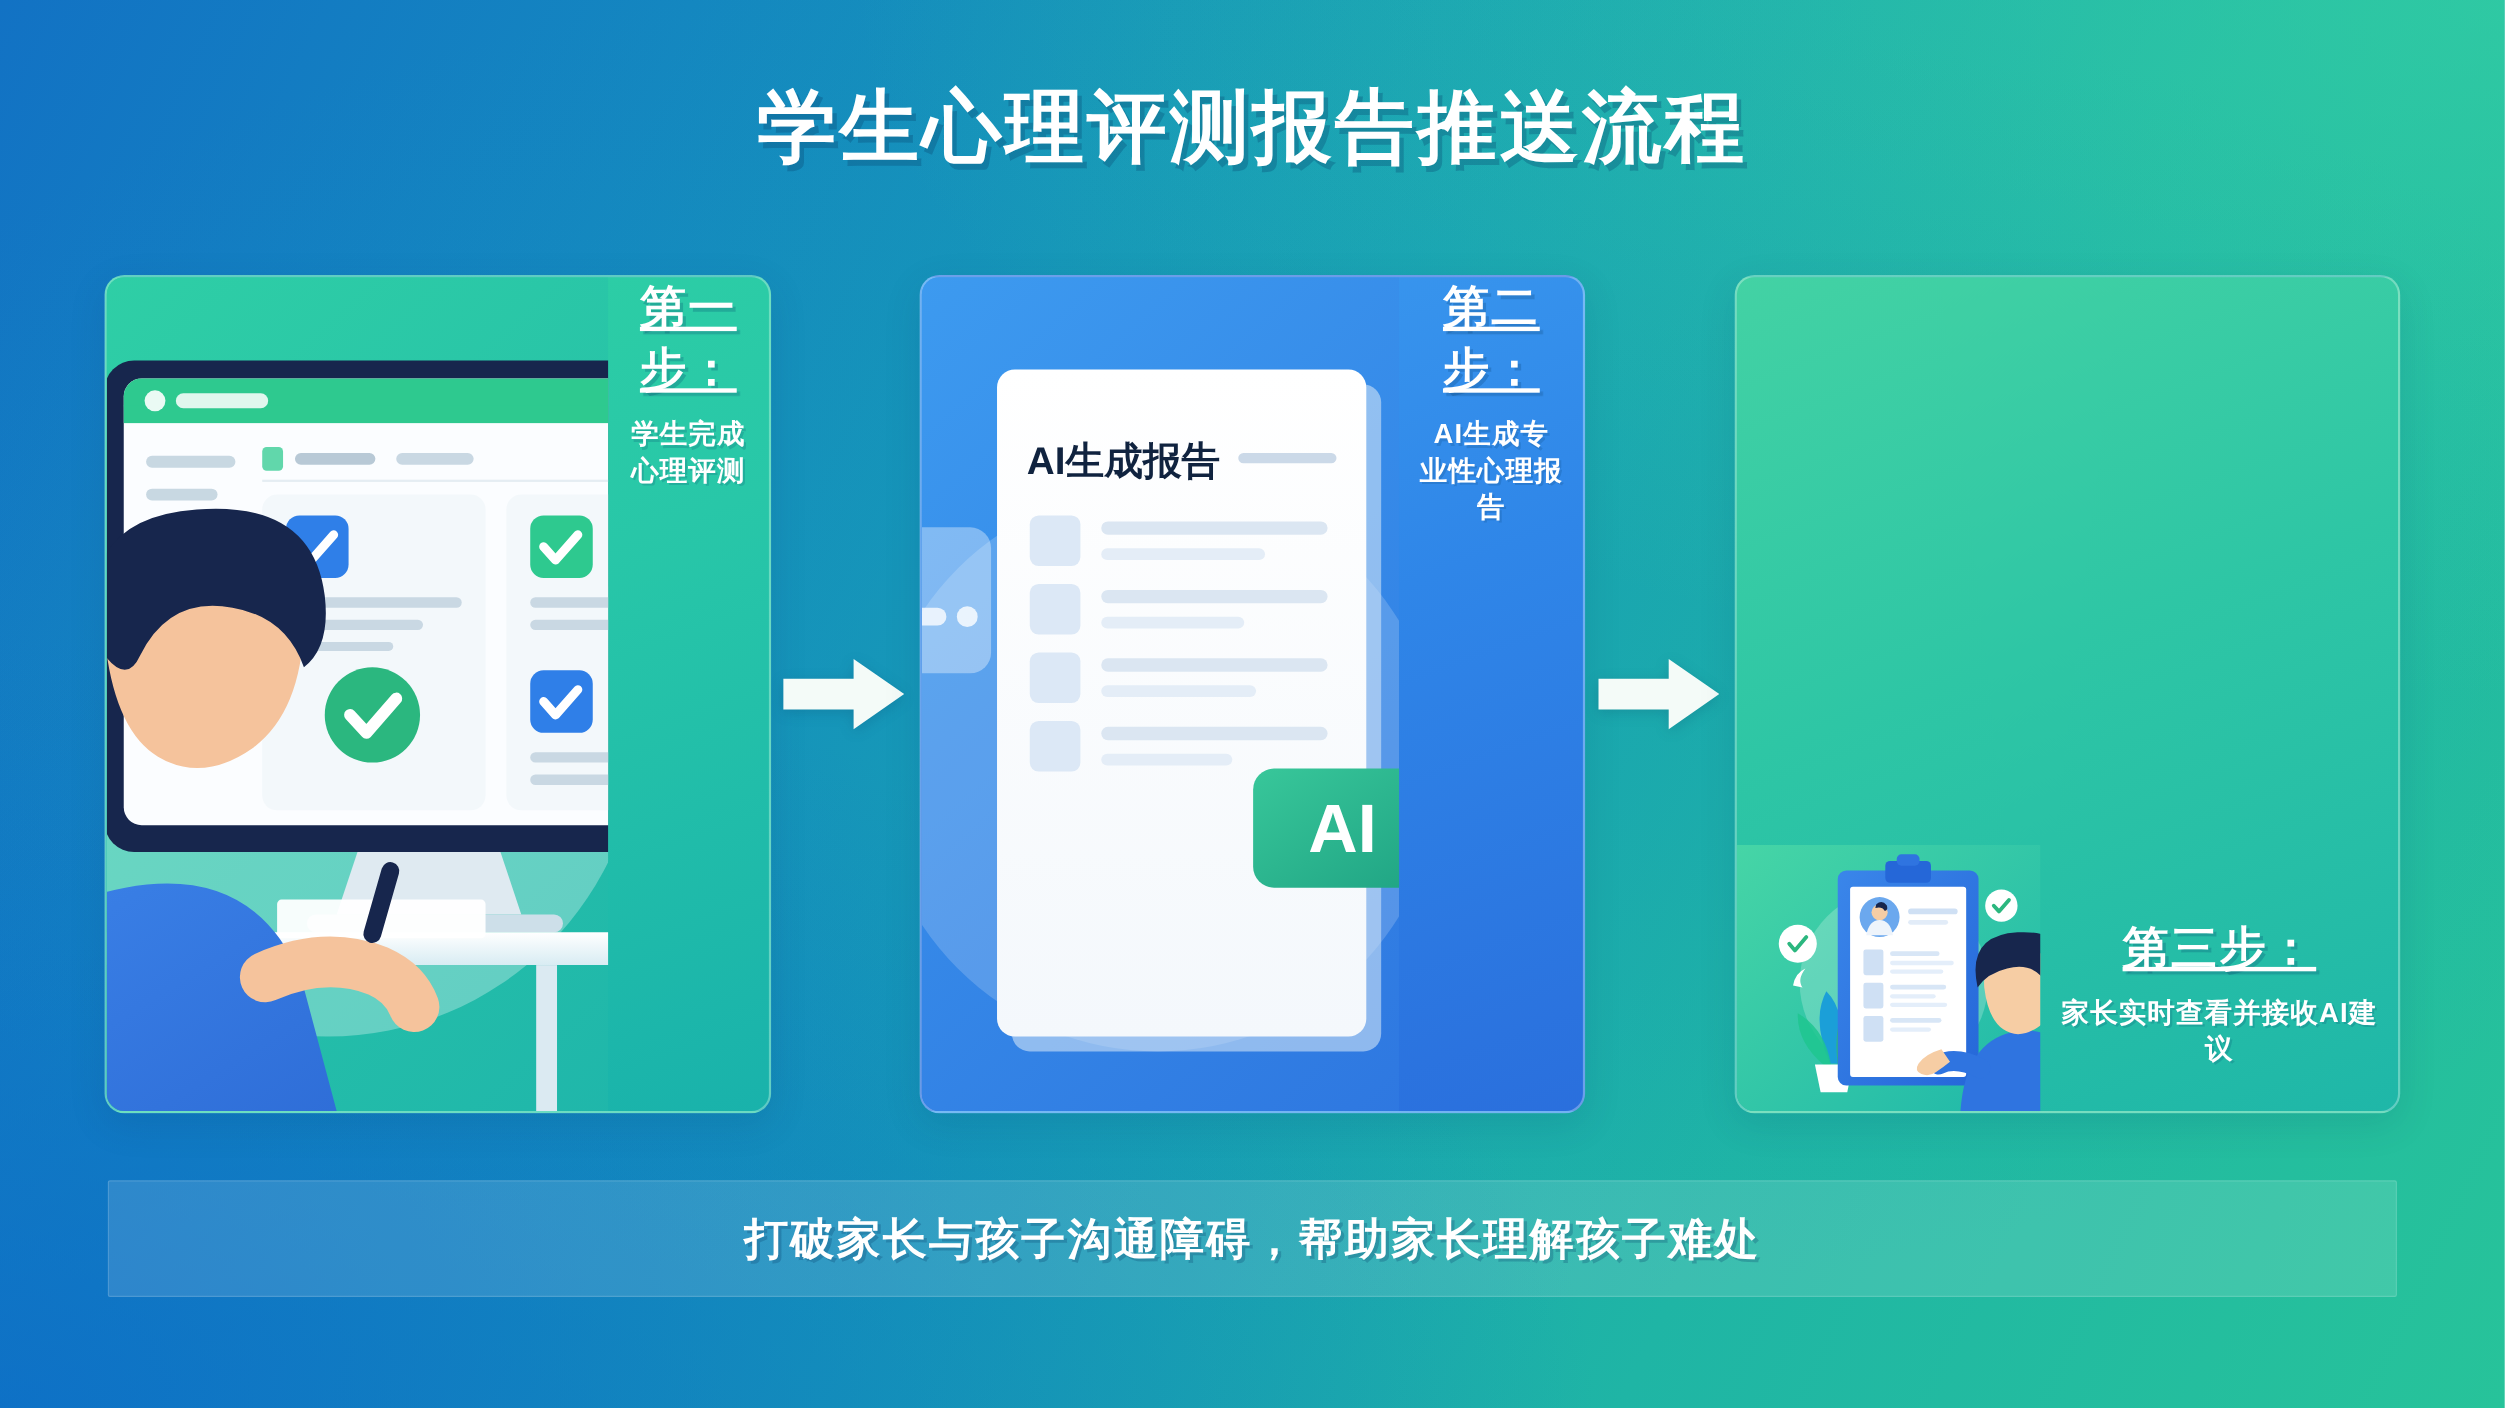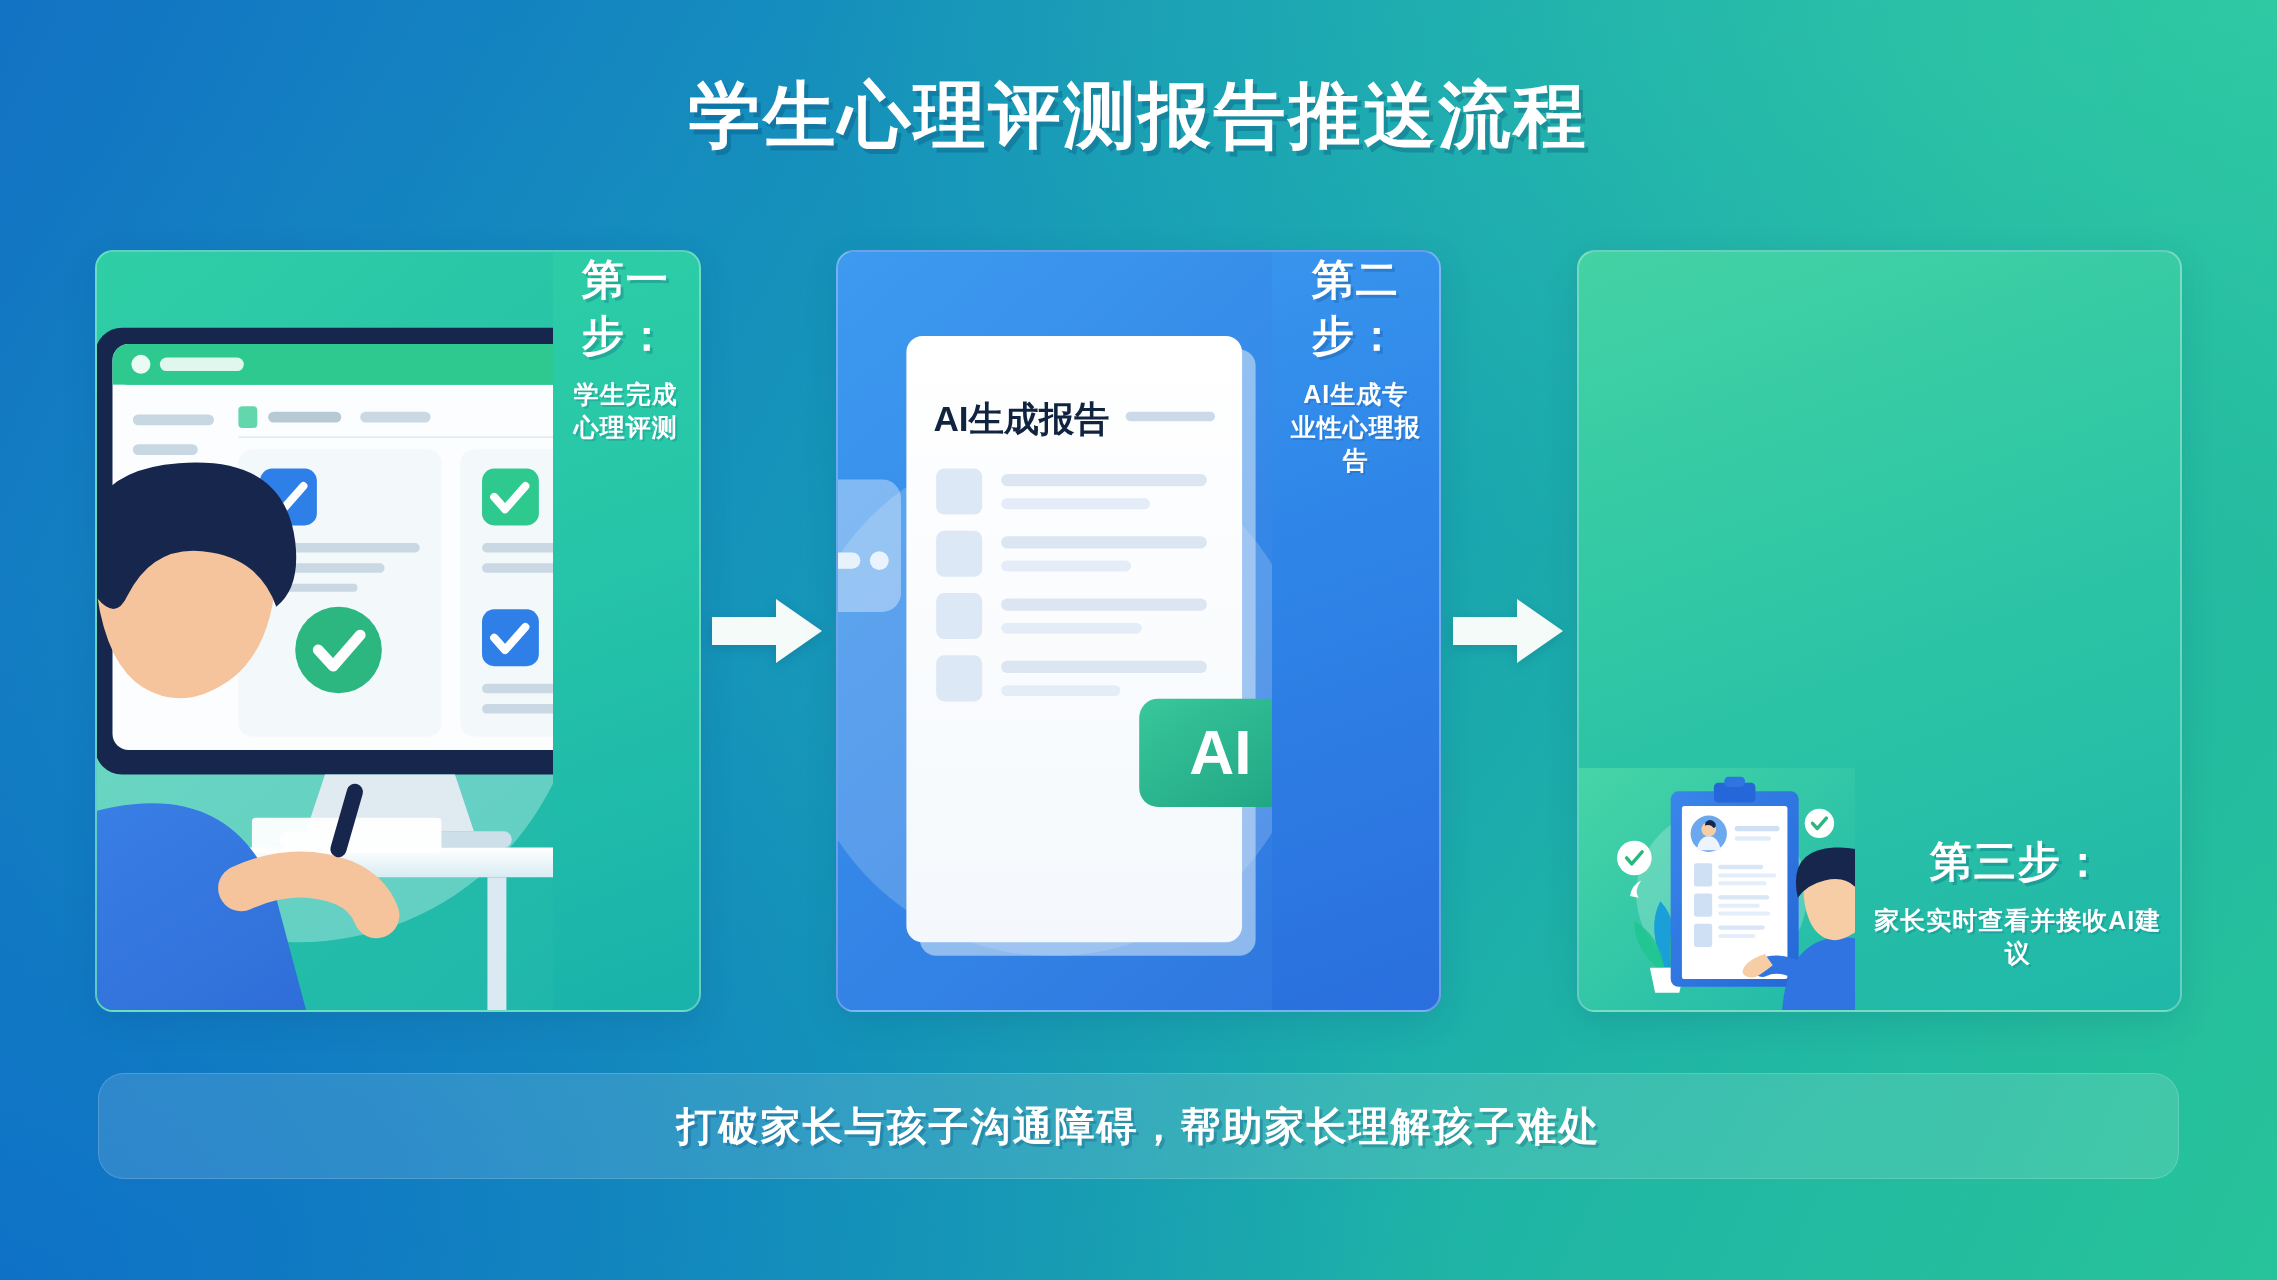--- a/index.html
+++ b/index.html
@@ -75,34 +75,35 @@
     padding: 0 18px 40px;
     text-align: center;
     color: #fff;
   }
   .cap-step {
     font-size: 42px;
     font-weight: bold;
     letter-spacing: 2px;
     text-shadow: 3px 3px 0 rgba(6,60,105,.22);
     margin-bottom: 14px;
+    text-decoration: underline;
   }
   .cap-desc {
     font-size: 25px;
     font-weight: bold;
     letter-spacing: 1px;
     text-shadow: 2px 2px 0 rgba(6,60,105,.18);
   }
 
   
   .banner {
     position: absolute;
     left: 98px; top: 1073px;
     width: 2081px; height: 106px;
-    border-radius: 26px;
+    border-radius: 2px;
     background: rgba(255,255,255,.13);
     border: 1px solid rgba(255,255,255,.16);
     display: flex; align-items: center; justify-content: center;
     z-index: 4;
   }
   .banner-text {
     color: #fff;
     font-size: 40px;
     font-weight: bold;
     letter-spacing: 2px;

